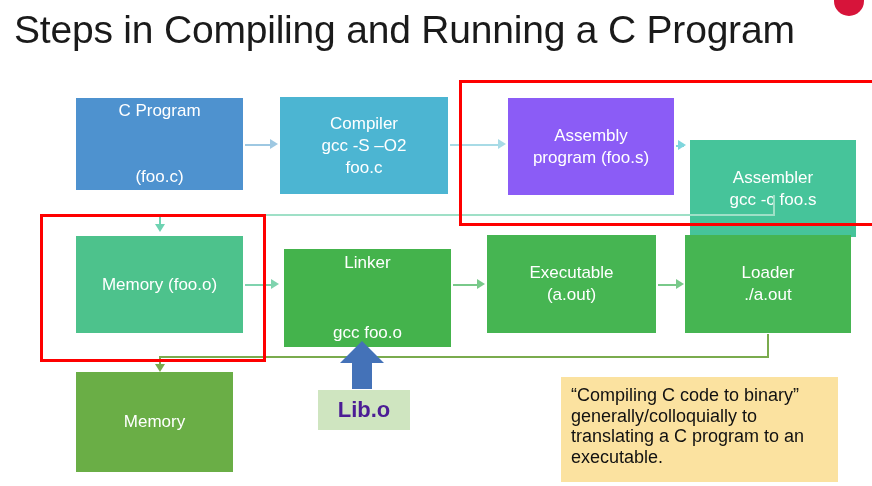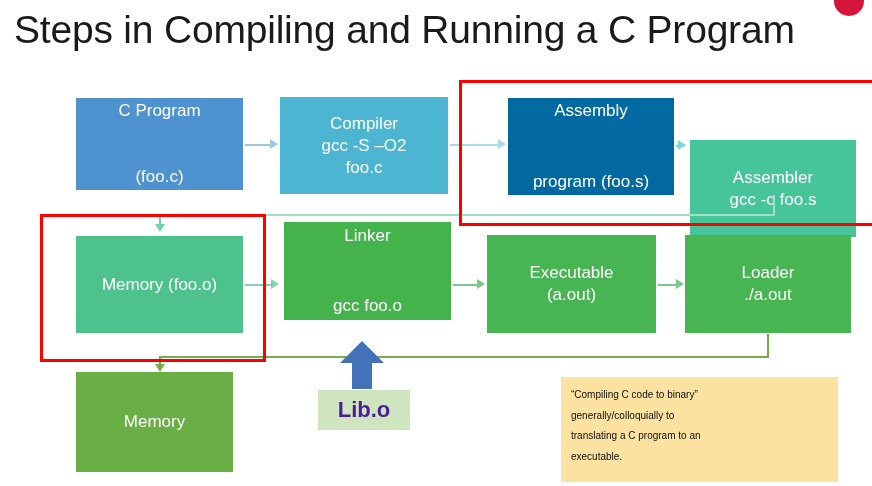--- a/index.html
+++ b/index.html
@@ -54,21 +54,21 @@
     font-size: 17px;
     line-height: 22px;
     text-align: center;
     padding: 2px 6px;
   }
   .box .ln { display: block; white-space: nowrap; }
 
   
   .c-blue      { background: #4e92cf; justify-content: space-between; }
   .c-cyan      { background: #4cb5d2; }
-  .c-teal      { background: #0369a1; justify-content: space-between; }
+  .c-teal      { background: #8b5cf6; }
   .c-seagreen  { background: #46c49a; }
   .c-emerald   { background: #4dc28c; }
   .c-green     { background: #44b34c; }
   .c-green2    { background: #46b552; }
   .c-olive     { background: #6aae46; }
 
   
   .hline, .vline {
     position: absolute;
   }
@@ -129,21 +129,21 @@
   #note {
     position: absolute;
     left: 561px;
     top: 377px;
     width: 277px;
     height: 105px;
     background: #fbe2a0;
     box-sizing: border-box;
     padding: 8px 10px 6px 10px;
     color: #111111;
-    font-size: 10px;
+    font-size: 18px;
     line-height: 20.5px;
   }
   #note .nl { display: block; white-space: nowrap; }
 </style>
 </head>
 <body>
 
 <div id="slide">
 
   <div id="title">Steps in Compiling and Running a C Program</div>
@@ -168,21 +168,21 @@
 
   <div class="box c-seagreen" style="left:690px; top:98px; width:166px; height:97px;margin-top:42px;">
     <span class="ln">Assembler</span>
     <span class="ln">gcc -c foo.s</span>
   </div>
 
   <div class="box c-emerald" style="left:76px; top:236px; width:167px; height:97px;">
     <span class="ln">Memory (foo.o)</span>
   </div>
 
-  <div class="box c-green" style="left:284px; top:222px; width:167px; height:98px;gap:48px;">
+  <div class="box c-green" style="left:284px; top:249px; width:167px; height:98px;gap:48px;">
     <span class="ln">Linker</span>
     <span class="ln">gcc foo.o</span>
   </div>
 
   <div class="box c-green2" style="left:487px; top:235px; width:169px; height:98px;">
     <span class="ln">Executable</span>
     <span class="ln">(a.out)</span>
   </div>
 
   <div class="box c-green2" style="left:685px; top:235px; width:166px; height:98px;">

